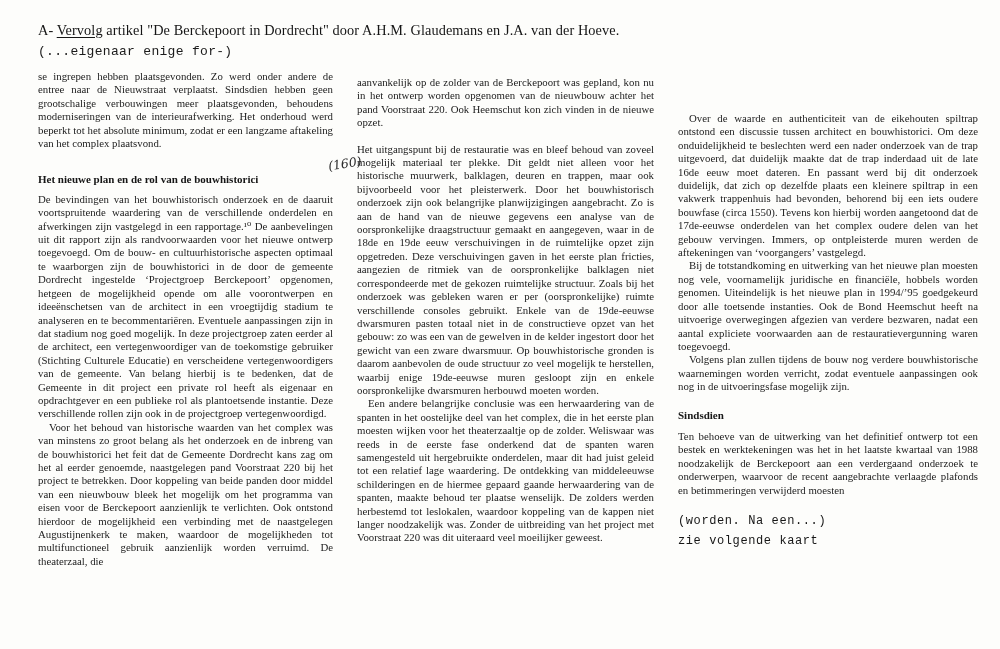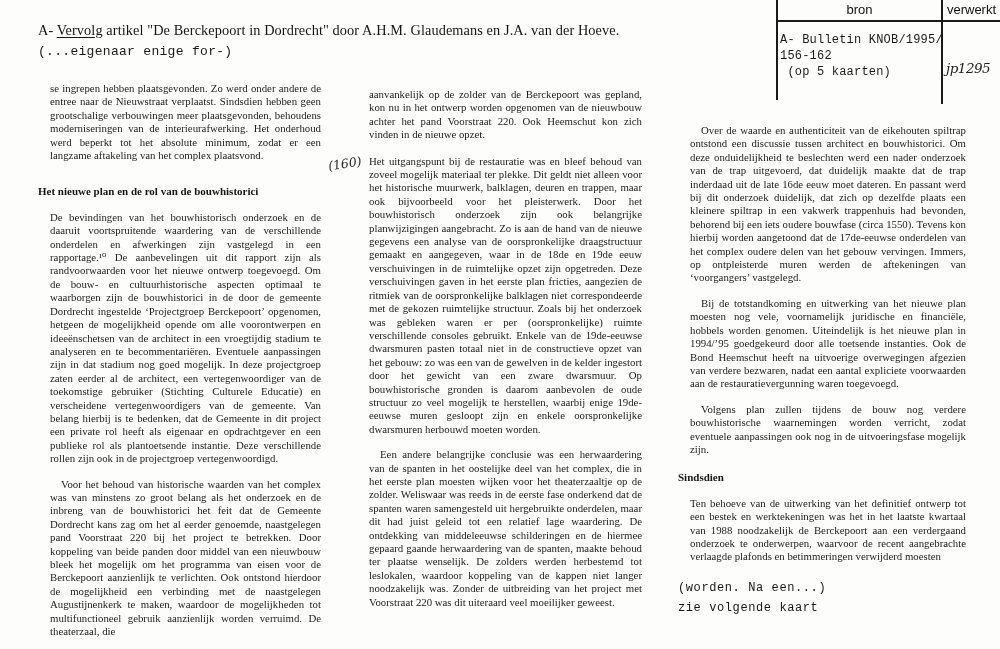--- a/index.html
+++ b/index.html
@@ -58,21 +58,21 @@
     font-style:italic;font-size:12.5px;color:#2a2a2a;
     transform:rotate(-9deg);
   }
 
   
   .col{
     position:absolute;width:295px;
     font-size:10.8px;line-height:13.4px;text-align:justify;
     color:#222;
   }
-  .col p{margin:12px;}
+  .col p{margin:0;}
   .col p.ind{text-indent:11px;}
   .col p.gap{margin-top:13px;}
   .col h3{
     margin:23px 0 6px 0;font-size:11px;line-height:13.4px;
     font-weight:bold;color:#161616;text-align:left;
   }
   .col h3.big-gap{margin:15px 0 8px 0;}
   #col1{left:38px;top:70px;}
   #col2{left:357px;top:76px;width:297px;}
   #col3{left:678px;top:112px;width:300px;}
@@ -84,29 +84,20 @@
   }
 </style>
 </head>
 <body>
 
 <div class="page">
 
   <div class="hdr-line1"><span>A- </span><span class="ul">Vervolg</span><span> artikel "De Berckepoort in Dordrecht" door A.H.M. Glaudemans en J.A. van der Hoeve.</span></div>
   <div class="hdr-line2 typed">(...eigenaar enige for-)</div>
 
-  <div class="source-box">
-    <div class="sb-left-border"></div>
-    <div class="sb-separator"></div>
-    <div class="sb-hline"></div>
-    <div class="sb-bron-hdr">bron</div>
-    <div class="sb-verwerkt-hdr">verwerkt</div>
-    <div class="sb-source typed"><span>A- Bulletin KNOB/1995/</span><br><span>156-162</span><br><span> (op 5 kaarten)</span></div>
-    <div class="sb-code">jp1295</div>
-  </div>
 
   <div class="margin-note">(160)</div>
 
   <div class="col" id="col1">
     <p>se ingrepen hebben plaatsgevonden. Zo werd onder andere de entree naar de Nieuwstraat verplaatst. Sindsdien hebben geen grootschalige verbouwingen meer plaatsgevonden, behoudens moderniseringen van de interieurafwerking. Het onderhoud werd beperkt tot het absolute minimum, zodat er een langzame aftakeling van het complex plaatsvond.</p>
     <h3>Het nieuwe plan en de rol van de bouwhistorici</h3>
     <p>De bevindingen van het bouwhistorisch onderzoek en de daaruit voortspruitende waardering van de verschillende onderdelen en afwerkingen zijn vastgelegd in een rapportage.¹⁰ De aanbevelingen uit dit rapport zijn als randvoorwaarden voor het nieuwe ontwerp toegevoegd. Om de bouw- en cultuurhistorische aspecten optimaal te waarborgen zijn de bouwhistorici in de door de gemeente Dordrecht ingestelde ‘Projectgroep Berckepoort’ opgenomen, hetgeen de mogelijkheid opende om alle voorontwerpen en ideeënschetsen van de architect in een vroegtijdig stadium te analyseren en te becommentariëren. Eventuele aanpassingen zijn in dat stadium nog goed mogelijk. In deze projectgroep zaten eerder al de architect, een vertegenwoordiger van de toekomstige gebruiker (Stichting Culturele Educatie) en verscheidene vertegenwoordigers van de gemeente. Van belang hierbij is te bedenken, dat de Gemeente in dit project een private rol heeft als eigenaar en opdrachtgever en een publieke rol als plantoetsende instantie. Deze verschillende rollen zijn ook in de projectgroep vertegenwoordigd.</p>
     <p class="ind">Voor het behoud van historische waarden van het complex was van minstens zo groot belang als het onderzoek en de inbreng van de bouwhistorici het feit dat de Gemeente Dordrecht kans zag om het al eerder genoemde, naastgelegen pand Voorstraat 220 bij het project te betrekken. Door koppeling van beide panden door middel van een nieuwbouw bleek het mogelijk om het programma van eisen voor de Berckepoort aanzienlijk te verlichten. Ook ontstond hierdoor de mogelijkheid een verbinding met de naastgelegen Augustijnenkerk te maken, waardoor de mogelijkheden tot multifunctioneel gebruik aanzienlijk worden verruimd. De theaterzaal, die</p>
   </div>
 

